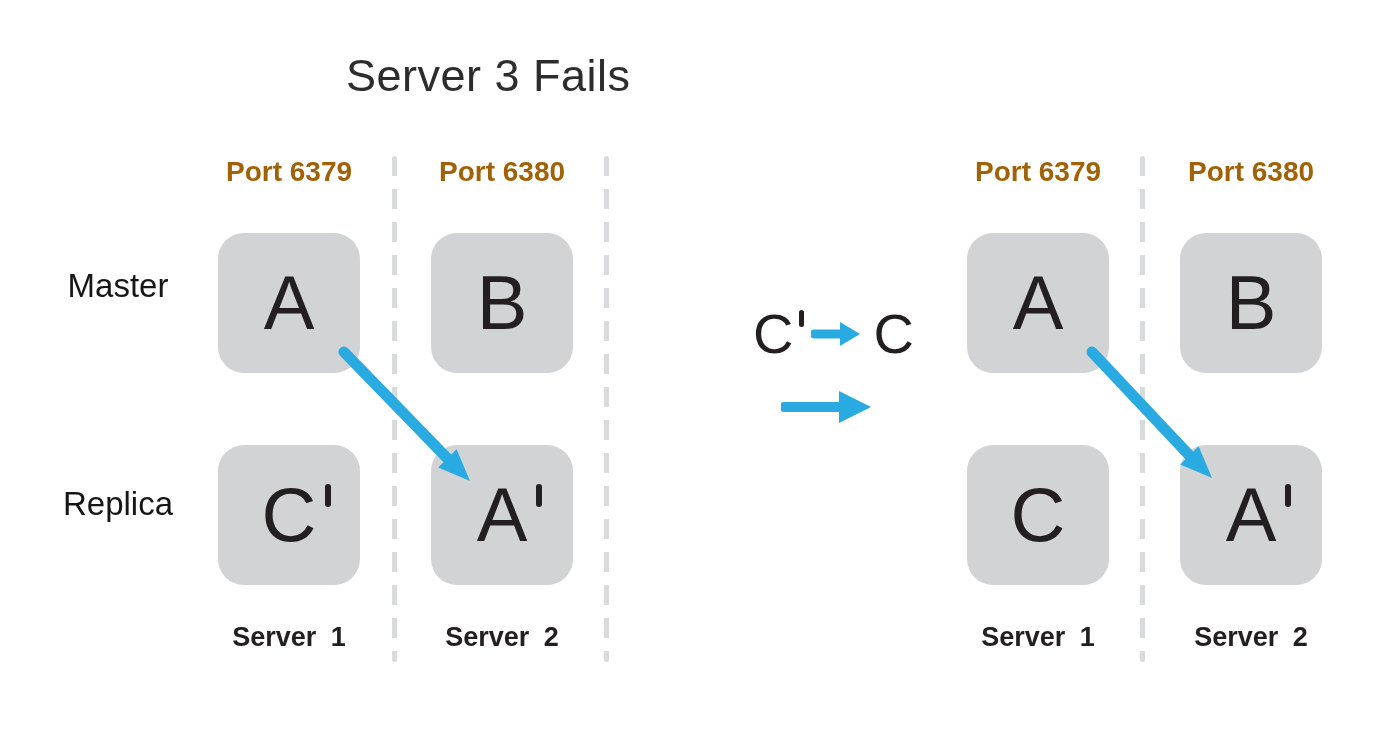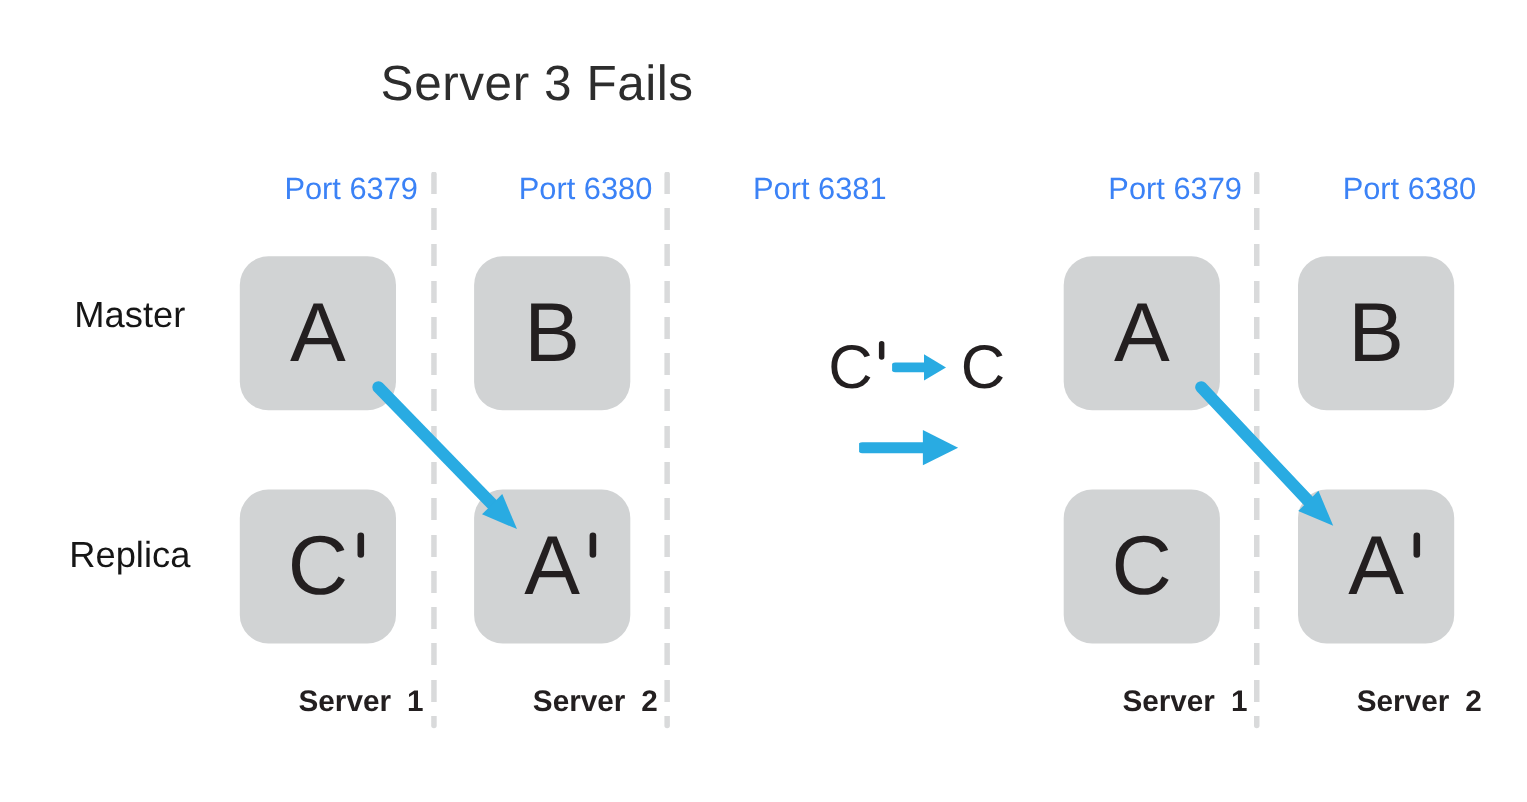--- a/index.html
+++ b/index.html
@@ -18,35 +18,35 @@
   }
   .row-label.master{top:268px;}
   .row-label.replica{top:486px;}
   .divider{
     position:absolute;top:156px;width:5px;height:506px;
     background:repeating-linear-gradient(to bottom,#d9dadb 0px,#d9dadb 20px,transparent 20px,transparent 33px);
     border-radius:3px;
   }
   .column{position:absolute;top:156px;width:142px;height:512px;}
   .port-label{
-    position:absolute;top:0;left:-20px;right:-20px;text-align:right;
-    font-weight:normal;font-size:28px;line-height:1.15;color:#3b82f6;white-space:nowrap;
+    position:absolute;top:0;left:-20px;right:-20px;text-align:center;
+    font-weight:bold;font-size:28px;line-height:1.15;color:#a16207;white-space:nowrap;
   }
   .node-box{
     position:absolute;left:0;width:142px;height:140px;border-radius:26px;
     background:#d1d3d4;display:flex;align-items:center;justify-content:center;
   }
   .box-master{top:77px;}
   .box-replica{top:289px;}
   .letter-wrap{position:relative;font-size:76px;line-height:1;color:#231f20;}
   .prime{position:absolute;background:#231f20;border-radius:3px;}
   .prime-lg{width:6px;height:23px;top:7px;right:-15px;}
   .prime-sm{width:5px;height:17px;top:4px;right:-11px;}
   .server-label{
-    position:absolute;top:466px;left:-25px;right:-25px;text-align:right;
+    position:absolute;top:466px;left:-25px;right:-25px;text-align:center;
     font-weight:bold;font-size:27px;line-height:1.15;color:#231f20;
     word-spacing:7px;white-space:nowrap;
   }
   .server-label.failed{color:#d1d3d4;}
   .transition{
     position:absolute;left:741px;top:306px;display:flex;align-items:center;gap:10px;
     color:#231f20;
   }
   .t-letter{position:relative;font-size:56px;line-height:1;}
   .t-letter.from{margin-right:8px;}
@@ -94,21 +94,20 @@
     <div class="node-box box-replica">
       <span class="letter-wrap">
         <span>A</span>
         <span class="prime prime-lg"></span>
       </span>
     </div>
     <div class="server-label">Server 2</div>
   </div>
 
   <div class="column" style="left:632px;">
-    <div class="port-label">Port 6381</div>
 
   </div>
 
   <div class="column" style="left:955px;">
     <div class="port-label">Port 6379</div>
     <div class="node-box box-master">
       <span class="letter-wrap">
         <span>A</span>
         
       </span>

